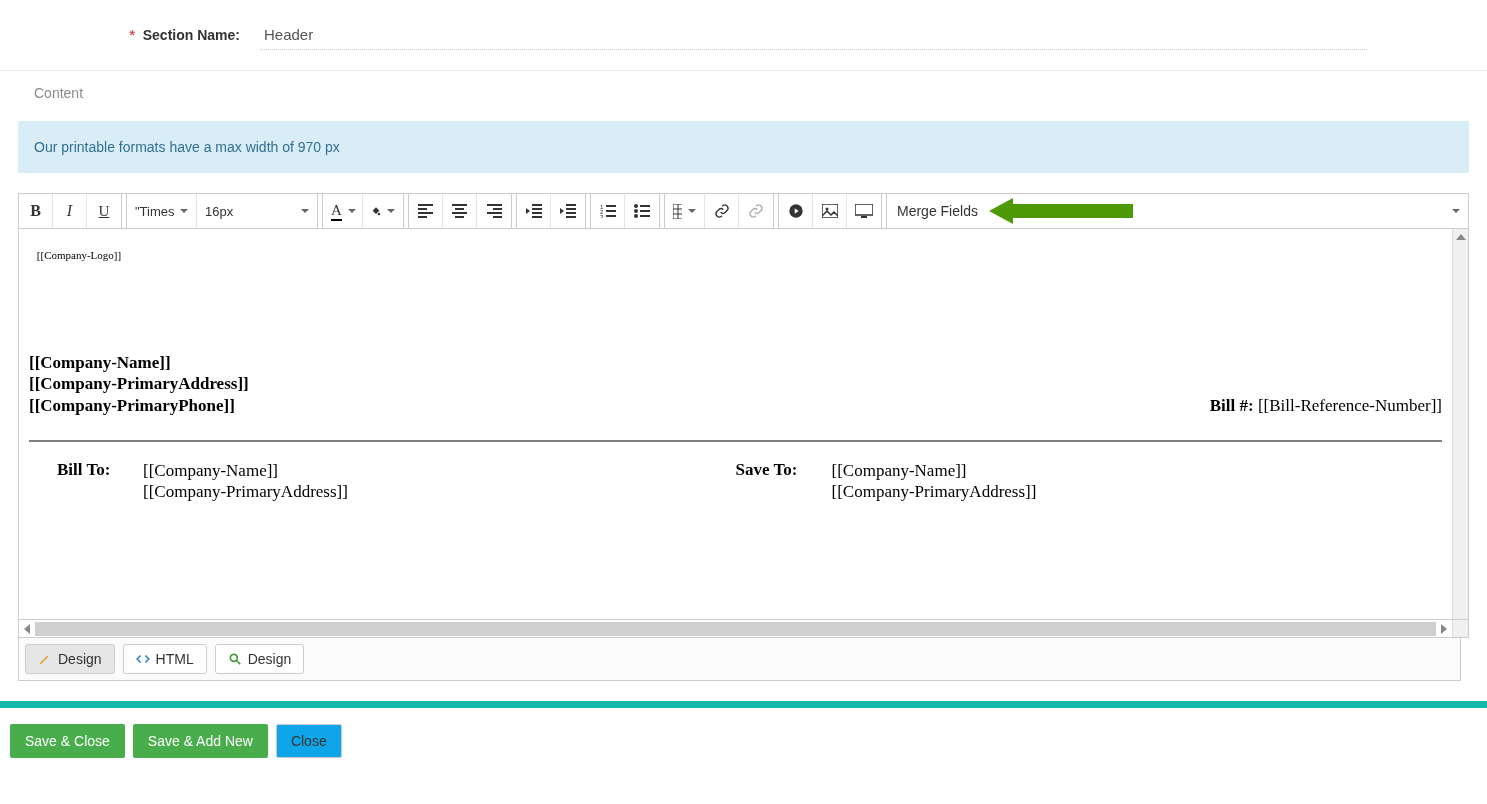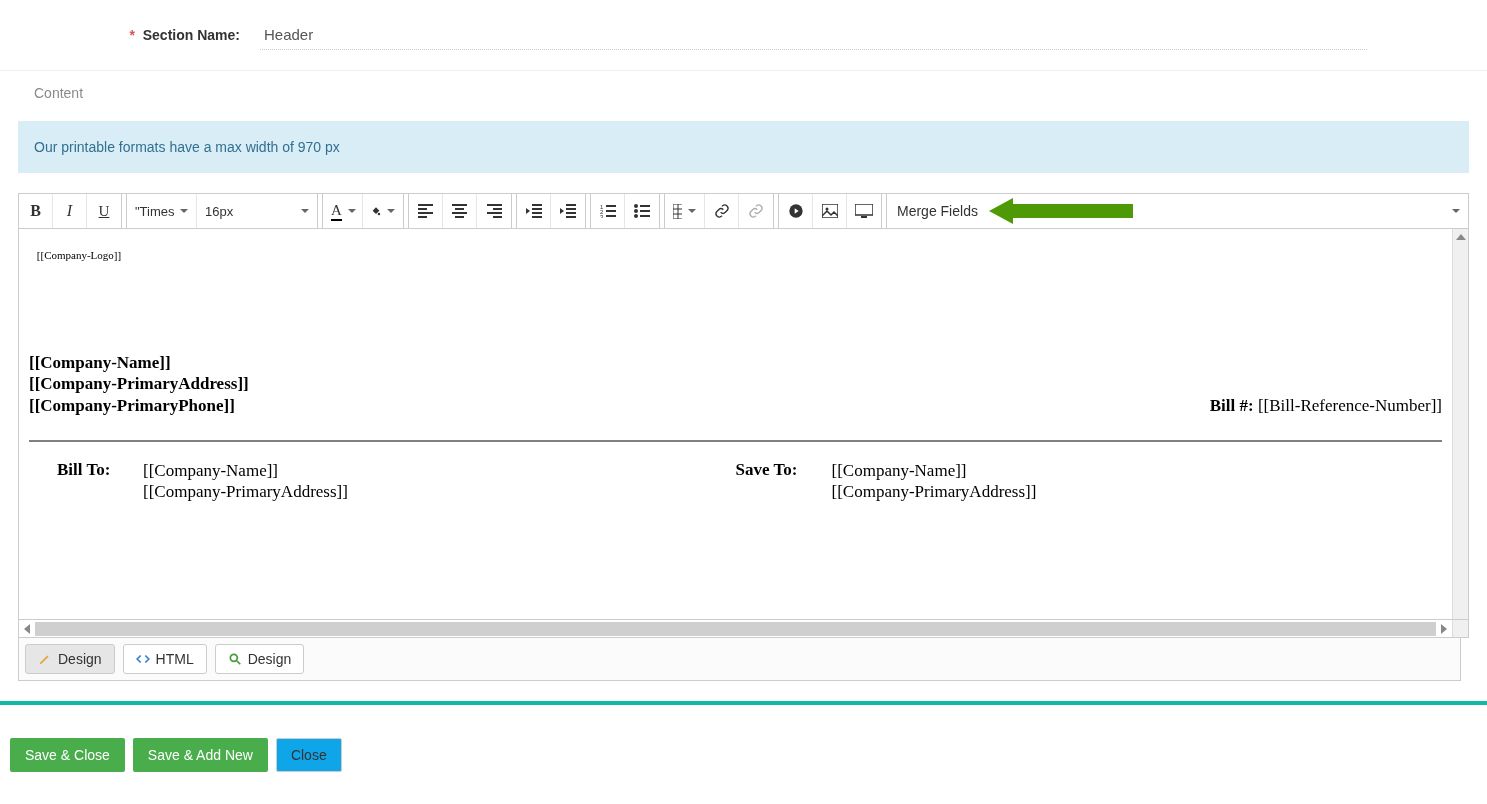--- a/index.html
+++ b/index.html
@@ -66,21 +66,21 @@
 .hs-tri-r{border-left:6px solid #888;border-top:5px solid transparent;border-bottom:5px solid transparent;}
 .hscroll-corner{width:16px;height:100%;background:#f0f0f0;border-left:1px solid #ddd;}
 
 
 .tabs-row { margin: 0 26px 20px 18px; border: 1px solid #ccc; border-top: none; padding: 6px; display: flex; gap: 8px; background: #fbfbfb; }
 .view-tab { display: inline-flex; align-items: center; gap: 6px; border: 1px solid #ccc; background: #fff; padding: 6px 12px; font-size: 14px; color: #333; border-radius: 3px; cursor: pointer; }
 .view-tab.active { background: #e6e6e6; }
 .ico { width: 14px; height: 14px; display: inline-block; }
 
 
-.footer { border-top: 4px solid #14b8a6; padding: 33px 10px; display: flex; gap: 8px; margin-top: 20px; }
+.footer { border-top: 7px solid #14b8a6; padding: 16px 10px; display: flex; gap: 8px; margin-top: 20px; }
 .btn { padding: 8px 14px; font-size: 14px; border-radius: 2px; cursor: pointer; border: 1px solid transparent; }
 .btn-green { background: #49ad4c; color: #fff; }
 .btn-white { background: #0ea5e9; color: #333; border: 1px solid #ccc; }
 
 
 svg { display: block; }
 </style>
 </head>
 <body>
 

